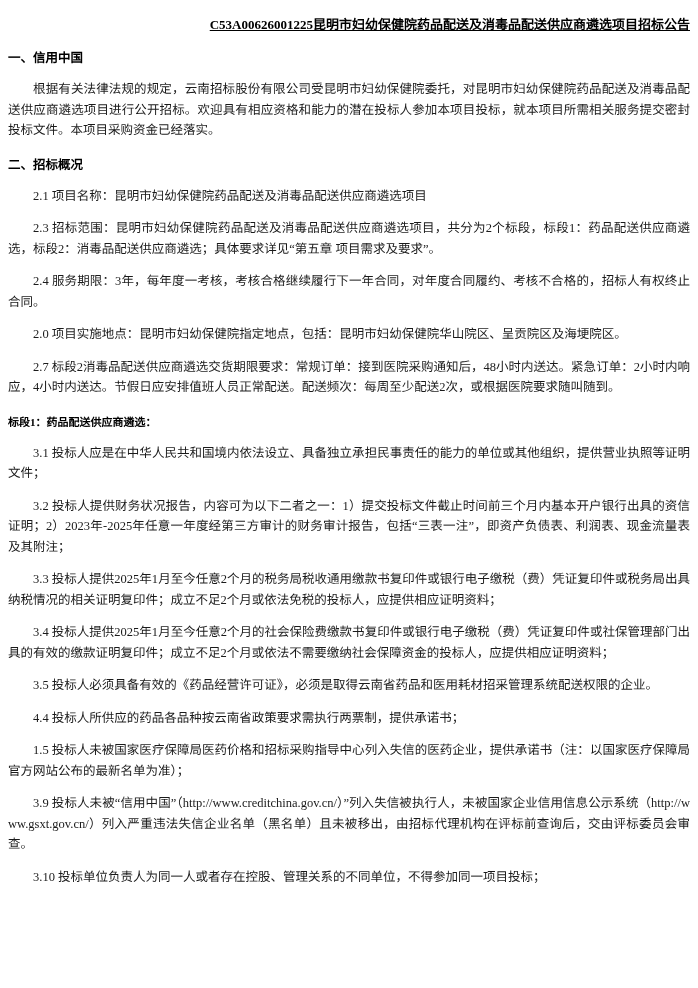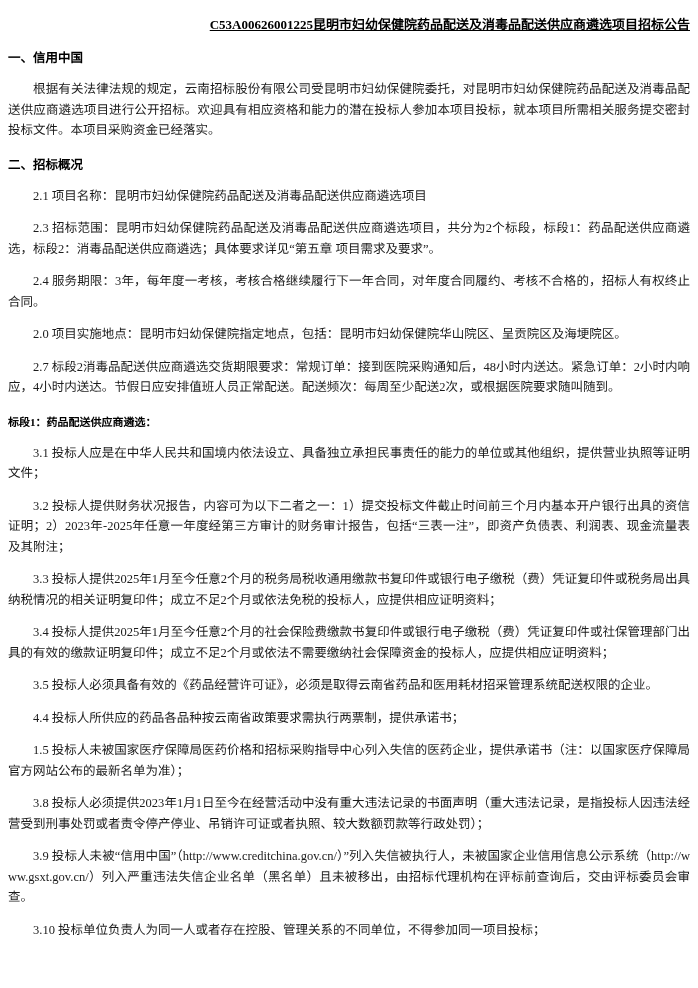--- a/index.html
+++ b/index.html
@@ -65,17 +65,16 @@
       <p class="para">2.0 项目实施地点：昆明市妇幼保健院指定地点，包括：昆明市妇幼保健院华山院区、呈贡院区及海埂院区。</p>
       <p class="para">2.7 标段2消毒品配送供应商遴选交货期限要求：常规订单：接到医院采购通知后，48小时内送达。紧急订单：2小时内响应，4小时内送达。节假日应安排值班人员正常配送。配送频次：每周至少配送2次，或根据医院要求随叫随到。</p>
       <p class="subheading">标段1：药品配送供应商遴选：</p>
       <p class="para">3.1 投标人应是在中华人民共和国境内依法设立、具备独立承担民事责任的能力的单位或其他组织，提供营业执照等证明文件；</p>
       <p class="para">3.2 投标人提供财务状况报告，内容可为以下二者之一：1）提交投标文件截止时间前三个月内基本开户银行出具的资信证明；2）2023年-2025年任意一年度经第三方审计的财务审计报告，包括“三表一注”，即资产负债表、利润表、现金流量表及其附注；</p>
       <p class="para">3.3 投标人提供2025年1月至今任意2个月的税务局税收通用缴款书复印件或银行电子缴税（费）凭证复印件或税务局出具纳税情况的相关证明复印件；成立不足2个月或依法免税的投标人，应提供相应证明资料；</p>
       <p class="para">3.4 投标人提供2025年1月至今任意2个月的社会保险费缴款书复印件或银行电子缴税（费）凭证复印件或社保管理部门出具的有效的缴款证明复印件；成立不足2个月或依法不需要缴纳社会保障资金的投标人，应提供相应证明资料；</p>
       <p class="para">3.5 投标人必须具备有效的《药品经营许可证》，必须是取得云南省药品和医用耗材招采管理系统配送权限的企业。</p>
       <p class="para">4.4 投标人所供应的药品各品种按云南省政策要求需执行两票制，提供承诺书；</p>
       <p class="para">1.5 投标人未被国家医疗保障局医药价格和招标采购指导中心列入失信的医药企业，提供承诺书（注：以国家医疗保障局官方网站公布的最新名单为准）；</p>
-      <p class="para">3.8 投标人必须提供2023年1月1日至今在经营活动中没有重大违法记录的书面声明（重大违法记录，是指投标人因违法经营受到刑事处罚或者责令停产停业、吊销许可证或者执照、较大数额罚款等行政处罚）；</p>
       <p class="para">3.9 投标人未被“信用中国”（http://www.creditchina.gov.cn/）”列入失信被执行人，未被国家企业信用信息公示系统（http://www.gsxt.gov.cn/）列入严重违法失信企业名单（黑名单）且未被移出，由招标代理机构在评标前查询后，交由评标委员会审查。</p>
       <p class="para">3.10 投标单位负责人为同一人或者存在控股、管理关系的不同单位，不得参加同一项目投标；</p>
     </div>
 </div>
 
 </body></html>

